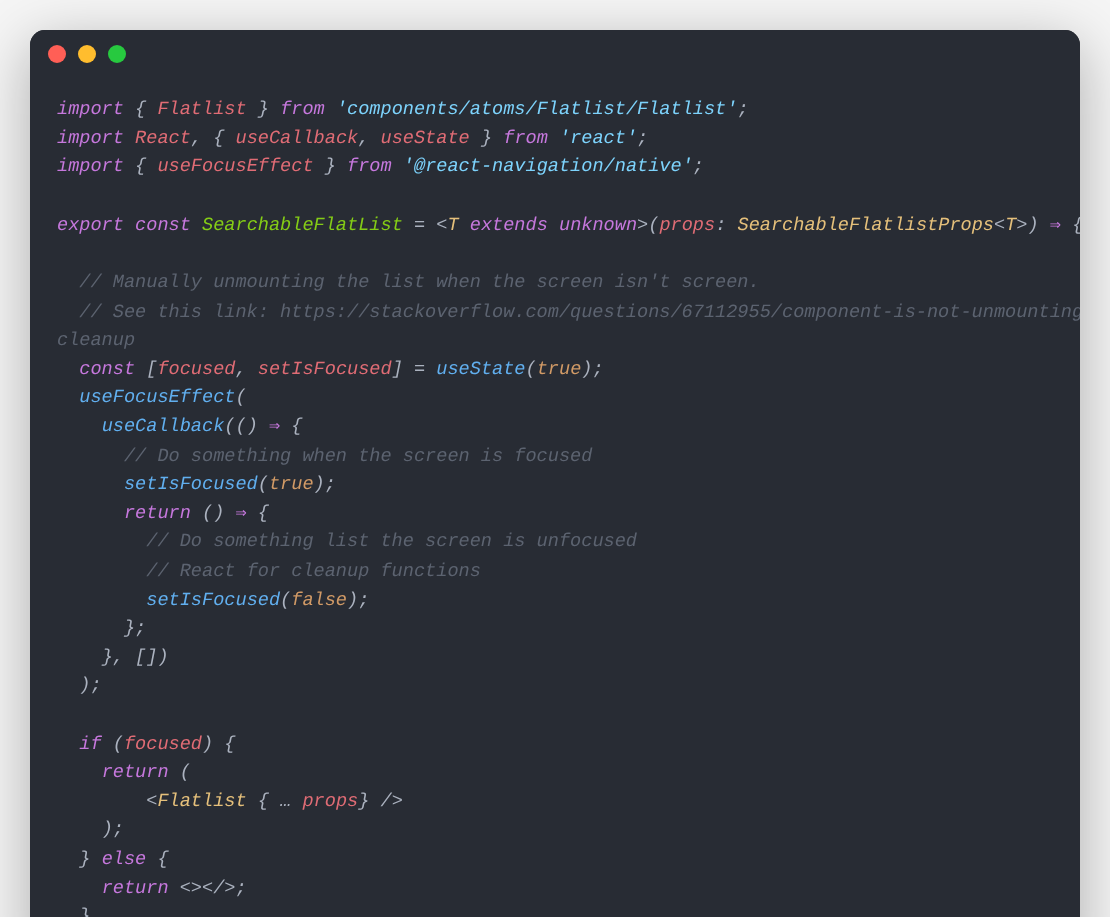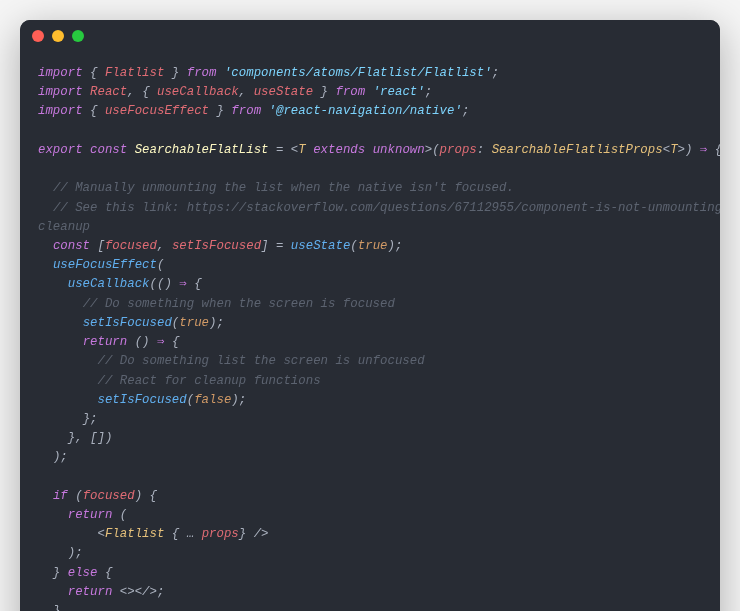--- a/index.html
+++ b/index.html
@@ -44,38 +44,38 @@
   }
   .kw   { color: #c678dd; }  
   .fn   { color: #61afef; }  
   .var  { color: #e06c75; }  
   .str  { color: #7dd3fc; }  
   .typ  { color: #e5c07b; }  
   .cmt  { color: #5c6370; font-style: italic; }  
   .def  { color: #abb2bf; }  
   .bool { color: #d19a66; text-align: center; }
   .comp { color: #e5c07b; }
-  .name { color: #fef9c3; text-align: right; }
+  .name { color: #84cc16; text-align: right; }
 </style>
 </head>
 <body>
 
 <div class="window">
   <div class="titlebar">
     <div class="traffic-light tl-red"></div>
     <div class="traffic-light tl-yellow"></div>
     <div class="traffic-light tl-green"></div>
   </div>
   <div class="code"><span class="kw">import</span> <span class="def">{ </span><span class="var">Flatlist</span><span class="def"> }</span> <span class="kw">from</span> <span class="str">'components/atoms/Flatlist/Flatlist'</span><span class="def">;</span>
 <span class="kw">import</span> <span class="var">React</span><span class="def">, </span><span class="def">{ </span><span class="var">useCallback</span>, <span class="var">useState</span><span class="def"> }</span> <span class="kw">from</span> <span class="str">'react'</span><span class="def">;</span>
 <span class="kw">import</span> <span class="def">{ </span><span class="var">useFocusEffect</span><span class="def"> }</span> <span class="kw">from</span> <span class="str">'@react-navigation/native'</span><span class="def">;</span>
 
 <span class="kw">export</span> <span class="kw">const</span> <span class="name">SearchableFlatList</span><span class="def"> = </span><span class="def">&lt;</span><span class="typ">T</span> <span class="kw">extends</span> <span class="kw">unknown</span><span class="def">&gt;</span><span class="def">(</span><span class="var">props</span><span class="def">: </span><span class="typ">SearchableFlatlistProps</span><span class="def">&lt;</span><span class="typ">T</span><span class="def">&gt;</span><span class="def">)</span><span class="kw"> ⇒ </span><span class="def">{</span>
 
-  <span class="cmt">// Manually unmounting the list when the native isn't focused.</span>
+  <span class="cmt">// Manually unmounting the list when the screen isn't screen.</span>
   <span class="cmt">// See this link: https://stackoverflow.com/questions/67112955/component-is-not-unmounting-react-</span>
 <span class="cmt">cleanup</span>
   <span class="kw">const</span> <span class="def">[</span><span class="var">focused</span><span class="def">, </span><span class="var">setIsFocused</span><span class="def">]</span><span class="def"> = </span><span class="fn">useState</span><span class="def">(</span><span class="bool">true</span><span class="def">)</span><span class="def">;</span>
   <span class="fn">useFocusEffect</span><span class="def">(</span>
     <span class="fn">useCallback</span><span class="def">(</span><span class="def">()</span><span class="kw"> ⇒ </span><span class="def">{</span>
       <span class="cmt">// Do something when the screen is focused</span>
       <span class="fn">setIsFocused</span><span class="def">(</span><span class="bool">true</span><span class="def">)</span><span class="def">;</span>
       <span class="kw">return</span> <span class="def">()</span><span class="kw"> ⇒ </span><span class="def">{</span>
         <span class="cmt">// Do something list the screen is unfocused</span>
         <span class="cmt">// React for cleanup functions</span>

